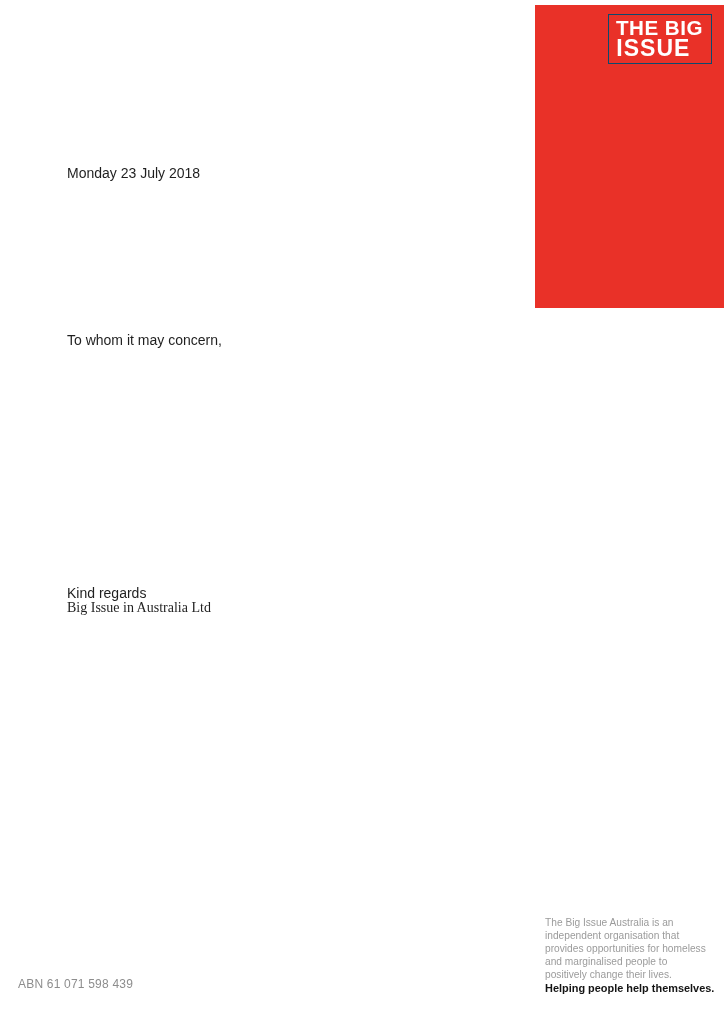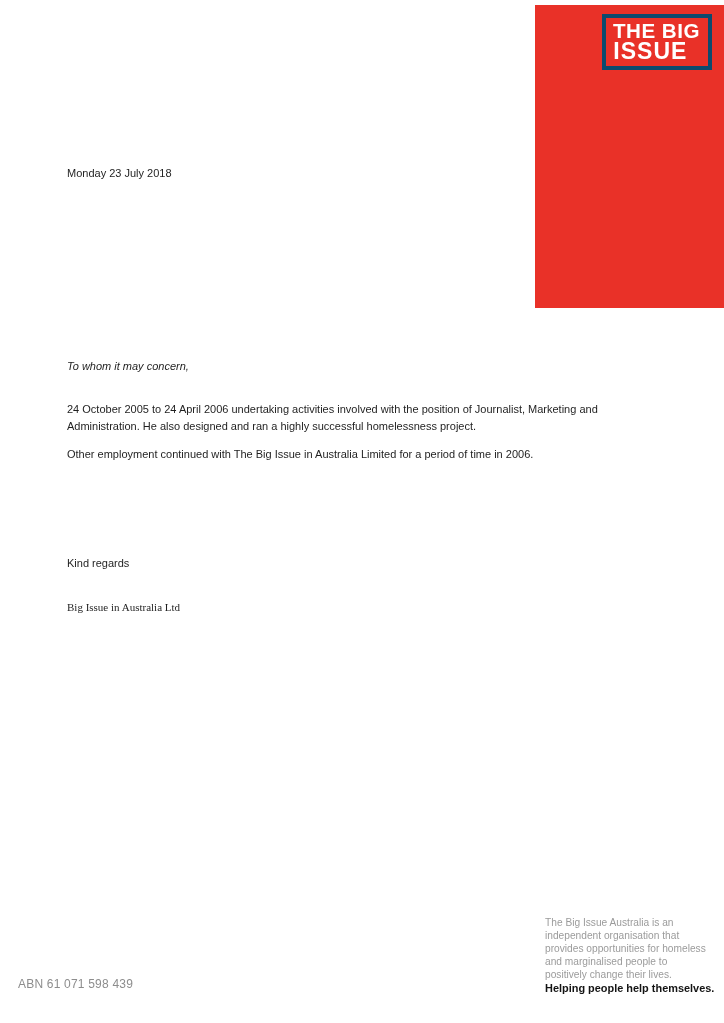--- a/index.html
+++ b/index.html
@@ -19,21 +19,21 @@
     left: 535px;
     top: 5px;
     width: 189px;
     height: 303px;
     background: #E93128;
   }
   .logo-box {
     position: absolute;
     top: 9px;
     right: 12px;
-    border: 4px solid #0c4a6e;
+    border: 1px solid #0c4a6e;
     padding: 2px 6px 4px 7px;
     min-width: 103px;
   }
   .logo-line1 {
     display: block;
     font-size: 21px;
     font-weight: bold;
     color: #ffffff;
     line-height: 21px;
     letter-spacing: 0.5px;
@@ -49,34 +49,34 @@
     line-height: 21px;
     letter-spacing: 1px;
     transform: scaleX(1.0);
     transform-origin: left center;
     white-space: nowrap;
   }
 
   
   .letter-text {
     color: #1f1f1f;
-    font-size: 11px;
+    font-size: 14px;
     line-height: 17px;
     position: absolute;
     left: 67px;
     white-space: pre-line;
   }
   .date      { top: 165px; }
   .subject   { top: 261px; font-weight: bold; }
-  .salutation{ top: 358px; font-style: italic; }
+  .salutation{ top: 332px; }
   .para-1    { top: 370px; }
   .para-2    { top: 401px; width: 640px; }
   .para-3    { top: 446px; }
   .para-4    { top: 477px; width: 600px; }
-  .closing   { top: 555px; }
+  .closing   { top: 585px; }
   .signature { top: 599px; font-family: Liberation Serif, serif; }
 
   
   .abn {
     position: absolute;
     left: 18px;
     top: 977px;
     font-size: 12px;
     color: #8d8d8d;
     letter-spacing: 0.2px;
@@ -113,23 +113,20 @@
   <div class="red-panel">
     <div class="logo-box">
       <span class="logo-line1">THE BIG</span>
       <span class="logo-line2">ISSUE</span>
     </div>
 
   </div>
 
   <div class="letter-text date">Monday 23 July 2018</div>
   <div class="letter-text salutation">To whom it may concern,</div>
-  <div class="letter-text para-2">24 October 2005 to 24 April 2006 undertaking activities involved with the position of Journalist, Marketing and
-Administration. He also designed and ran a highly successful homelessness project.</div>
-  <div class="letter-text para-3">Other employment continued with The Big Issue in Australia Limited for a period of time in 2006.</div>
   <div class="letter-text closing">Kind regards</div>
   <div class="letter-text signature">Big Issue in Australia Ltd</div>
 
   <div class="abn">ABN 61 071 598 439</div>
   <div class="mission">The Big Issue Australia is an
 independent organisation that
 provides opportunities for homeless
 and marginalised people to
 positively change their lives.</div>
   <div class="tagline">Helping people help themselves.</div>

